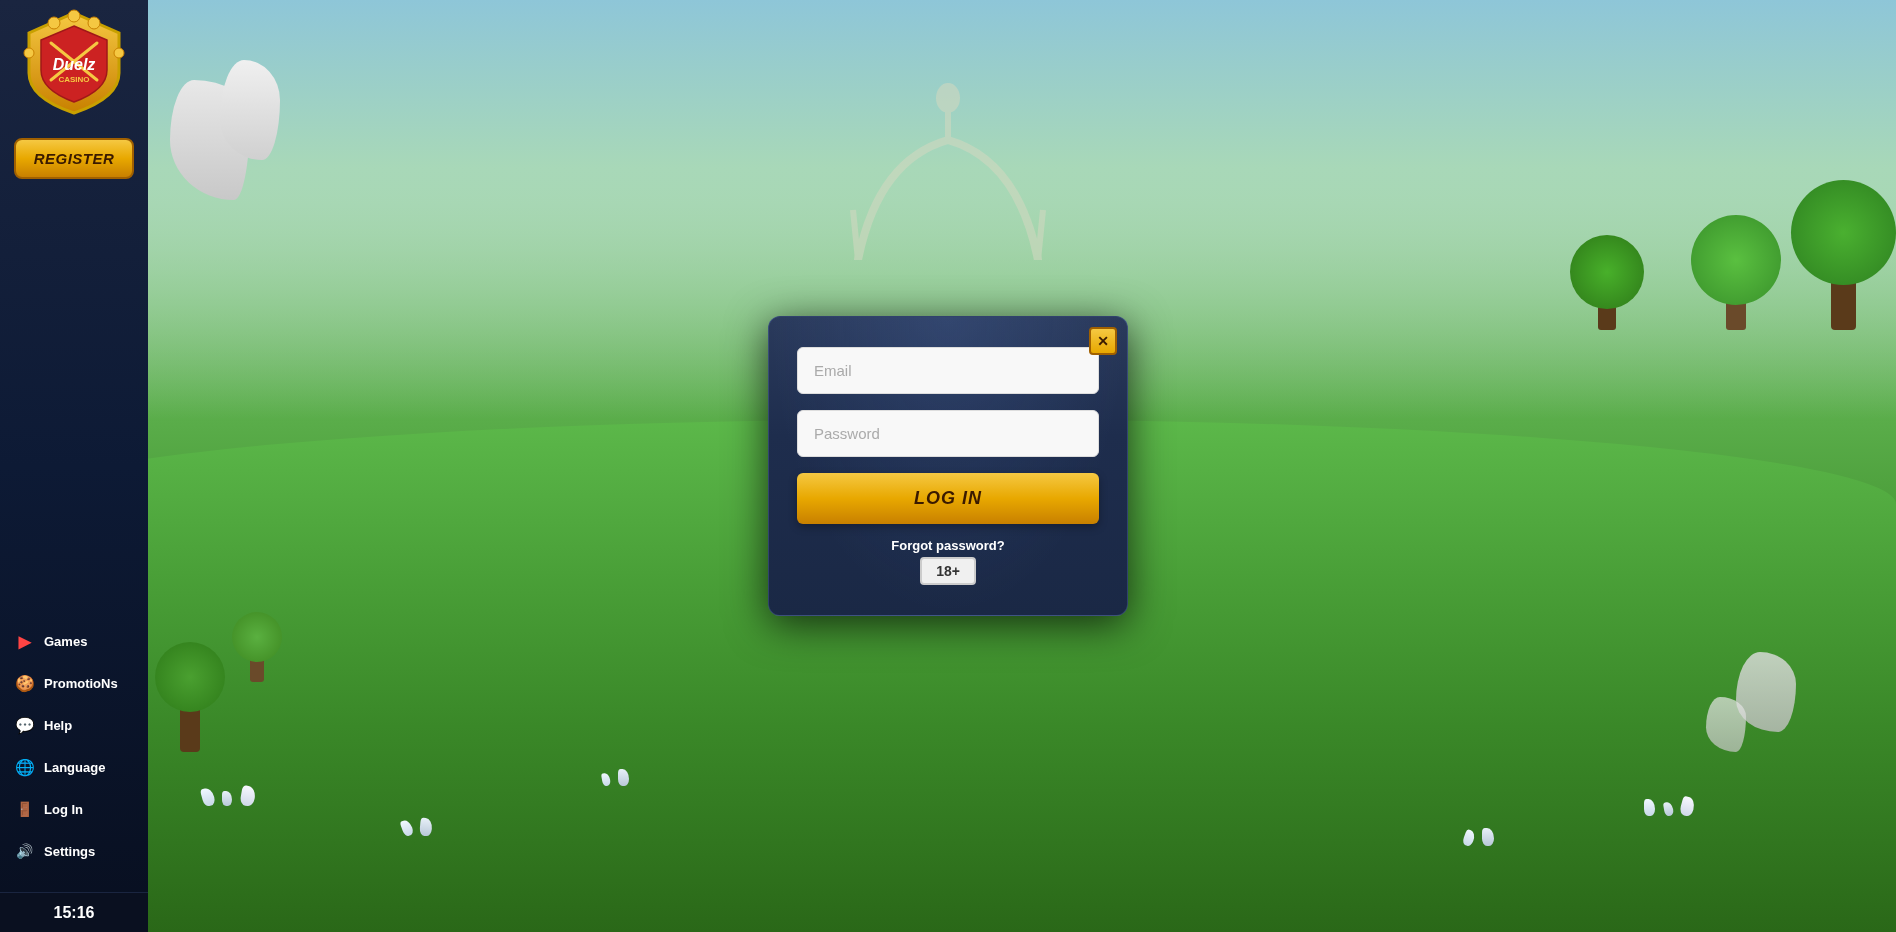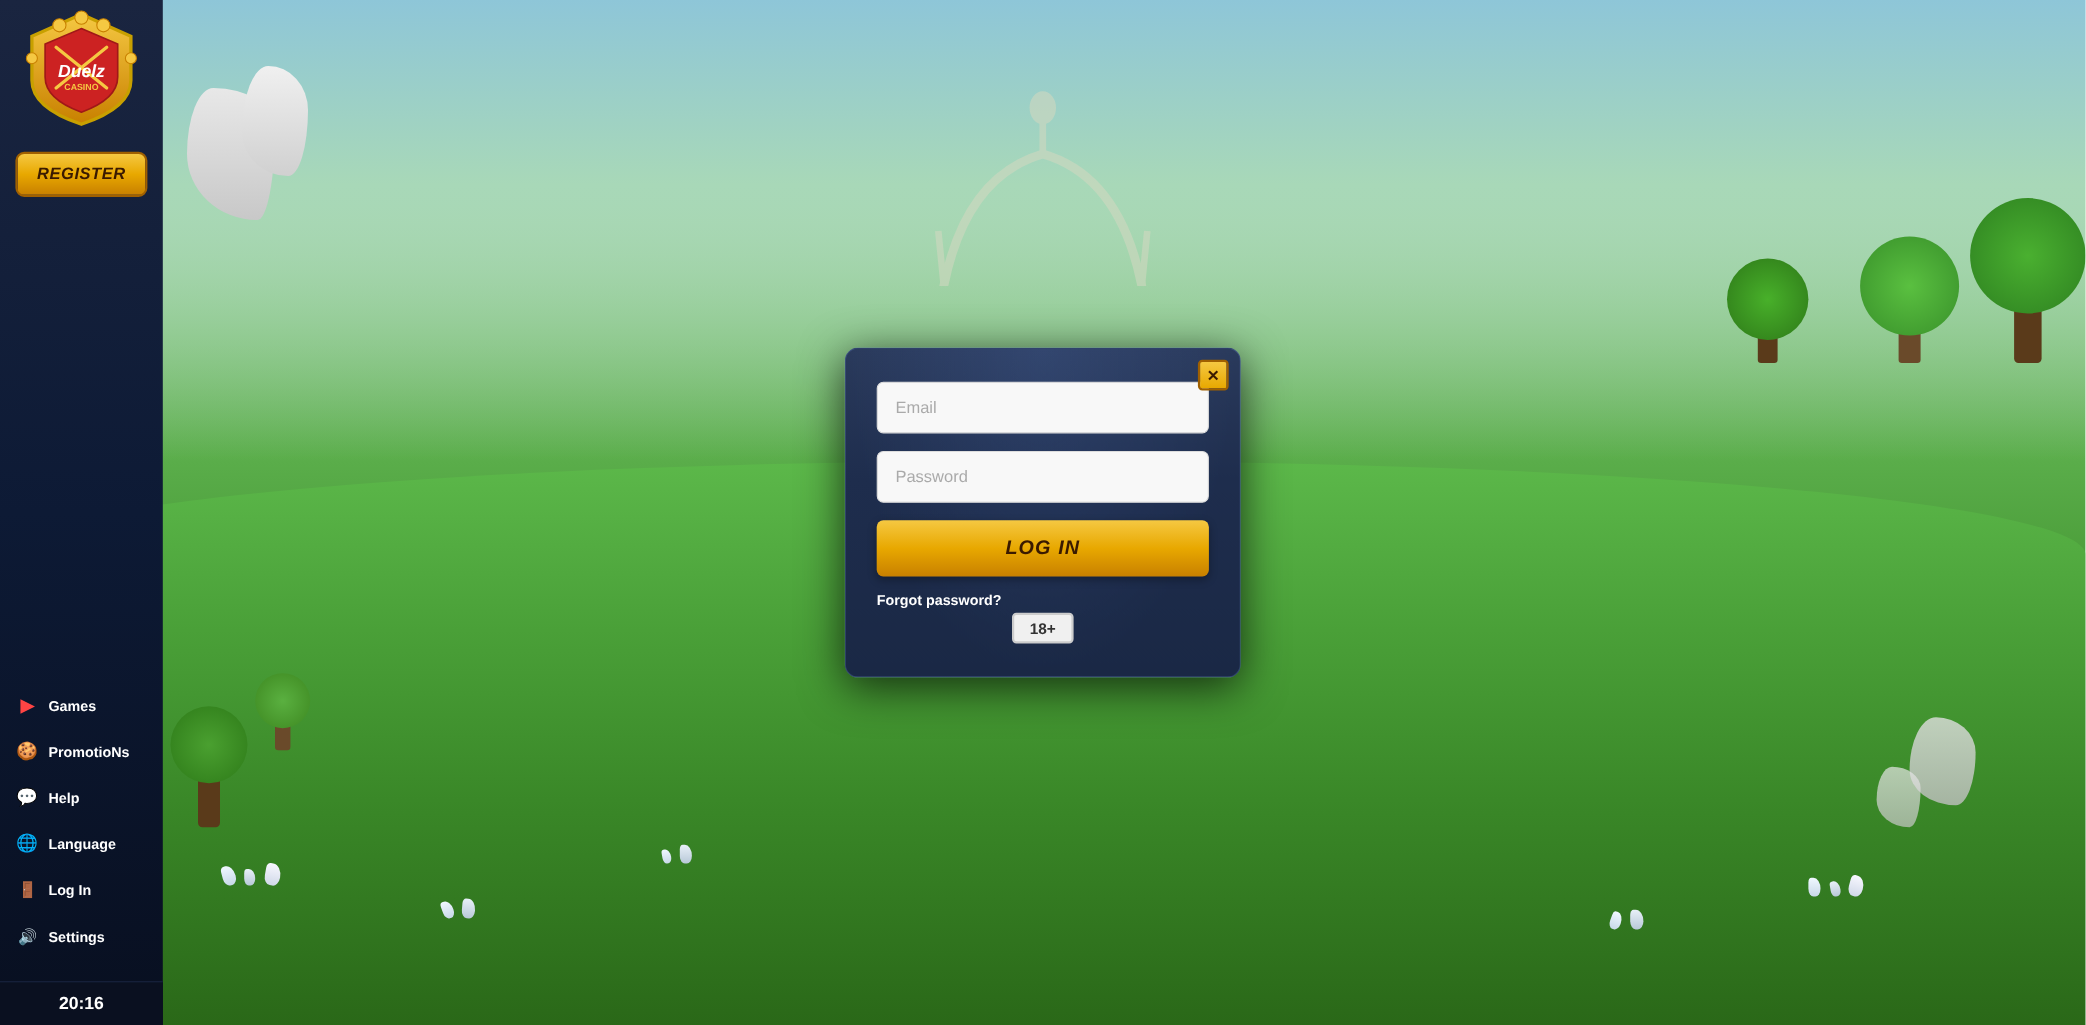--- a/index.html
+++ b/index.html
@@ -246,20 +246,21 @@
       font-style: italic;
       text-transform: uppercase;
       cursor: pointer;
       letter-spacing: 1px;
       margin-bottom: 14px;
       box-shadow: 0 3px 8px rgba(0,0,0,0.3);
     }
 
     
     .forgot-password {
+      text-align: center;
       color: #ffffff;
       font-size: 13px;
       font-weight: 600;
       cursor: pointer;
       margin-bottom: 2px;
       text-decoration: none;
     }
 
     
     .age-badge {
@@ -412,21 +413,21 @@
       <span class="nav-icon" style="font-size:14px;">🚪</span>
       <span>Log In</span>
     </div>
     <div class="nav-item">
       <span class="nav-icon" style="font-size:14px;">🔊</span>
       <span>Settings</span>
     </div>
   </div>
 
   <div class="clock">
-    <span>20:16</span>
+    <span>15:16</span>
   </div>
 </div>
 
 <div class="modal-overlay">
   <div class="signin-modal">
 
     
     <div class="close-btn">✕</div>
 
     

